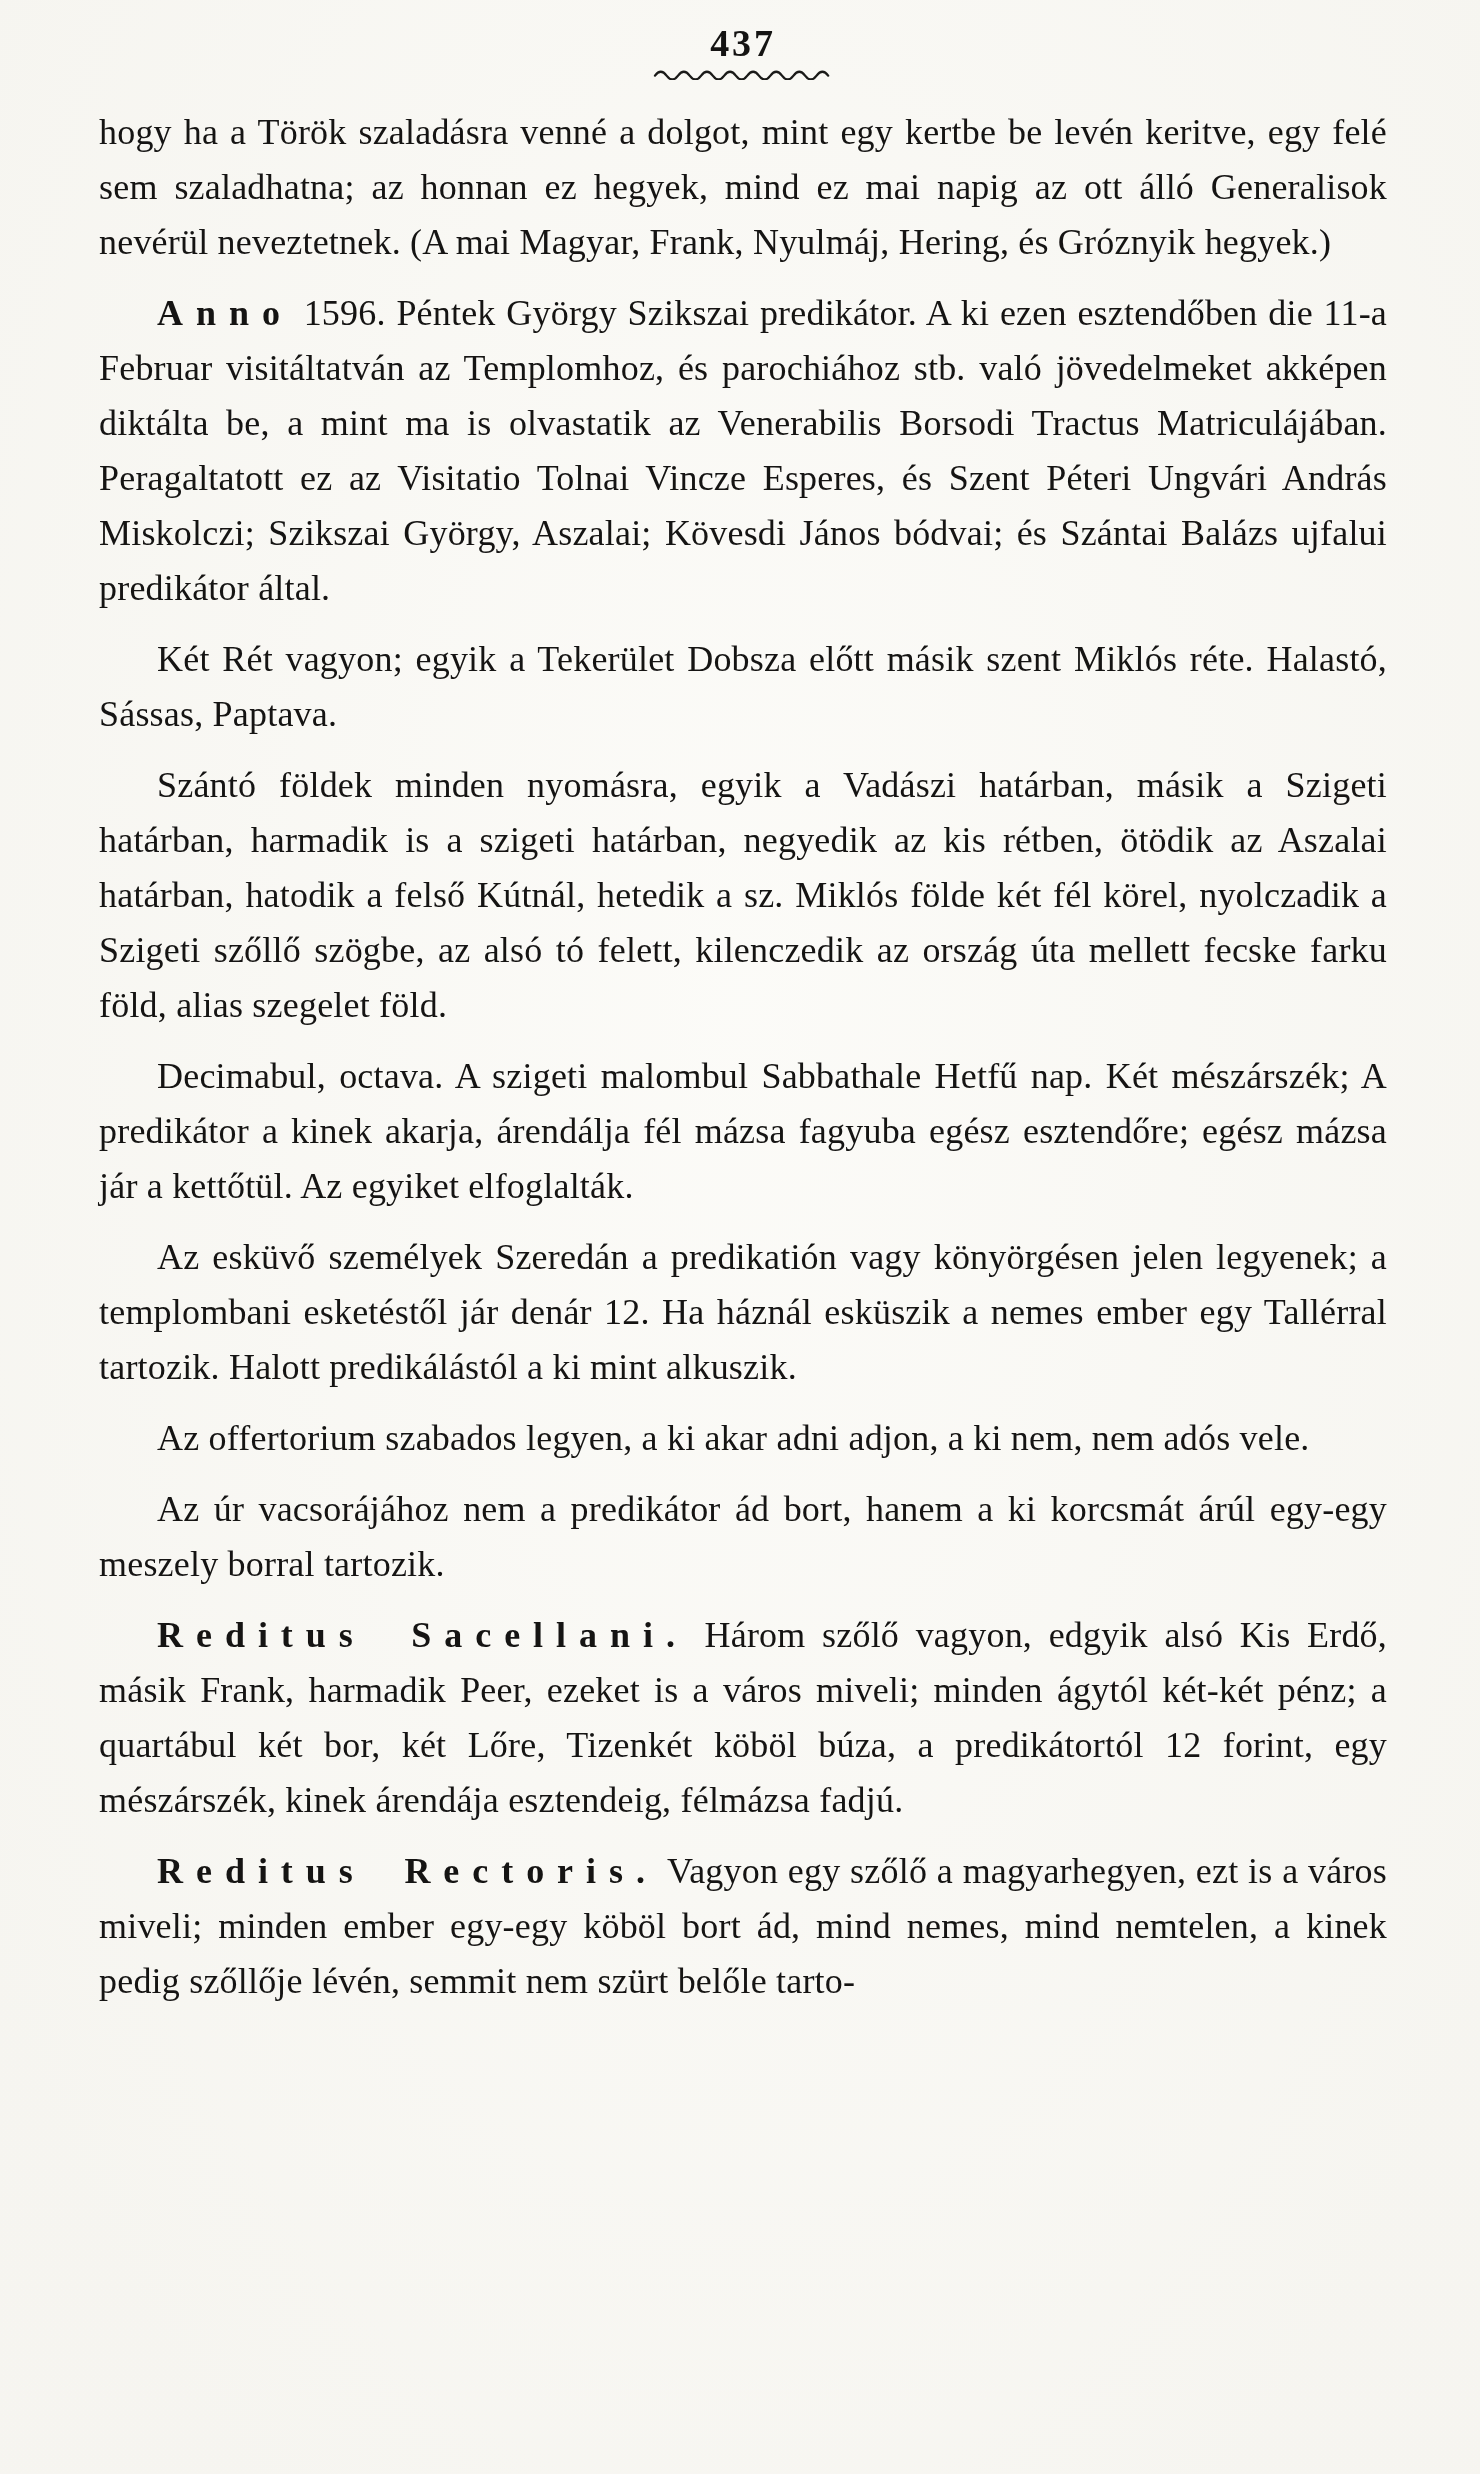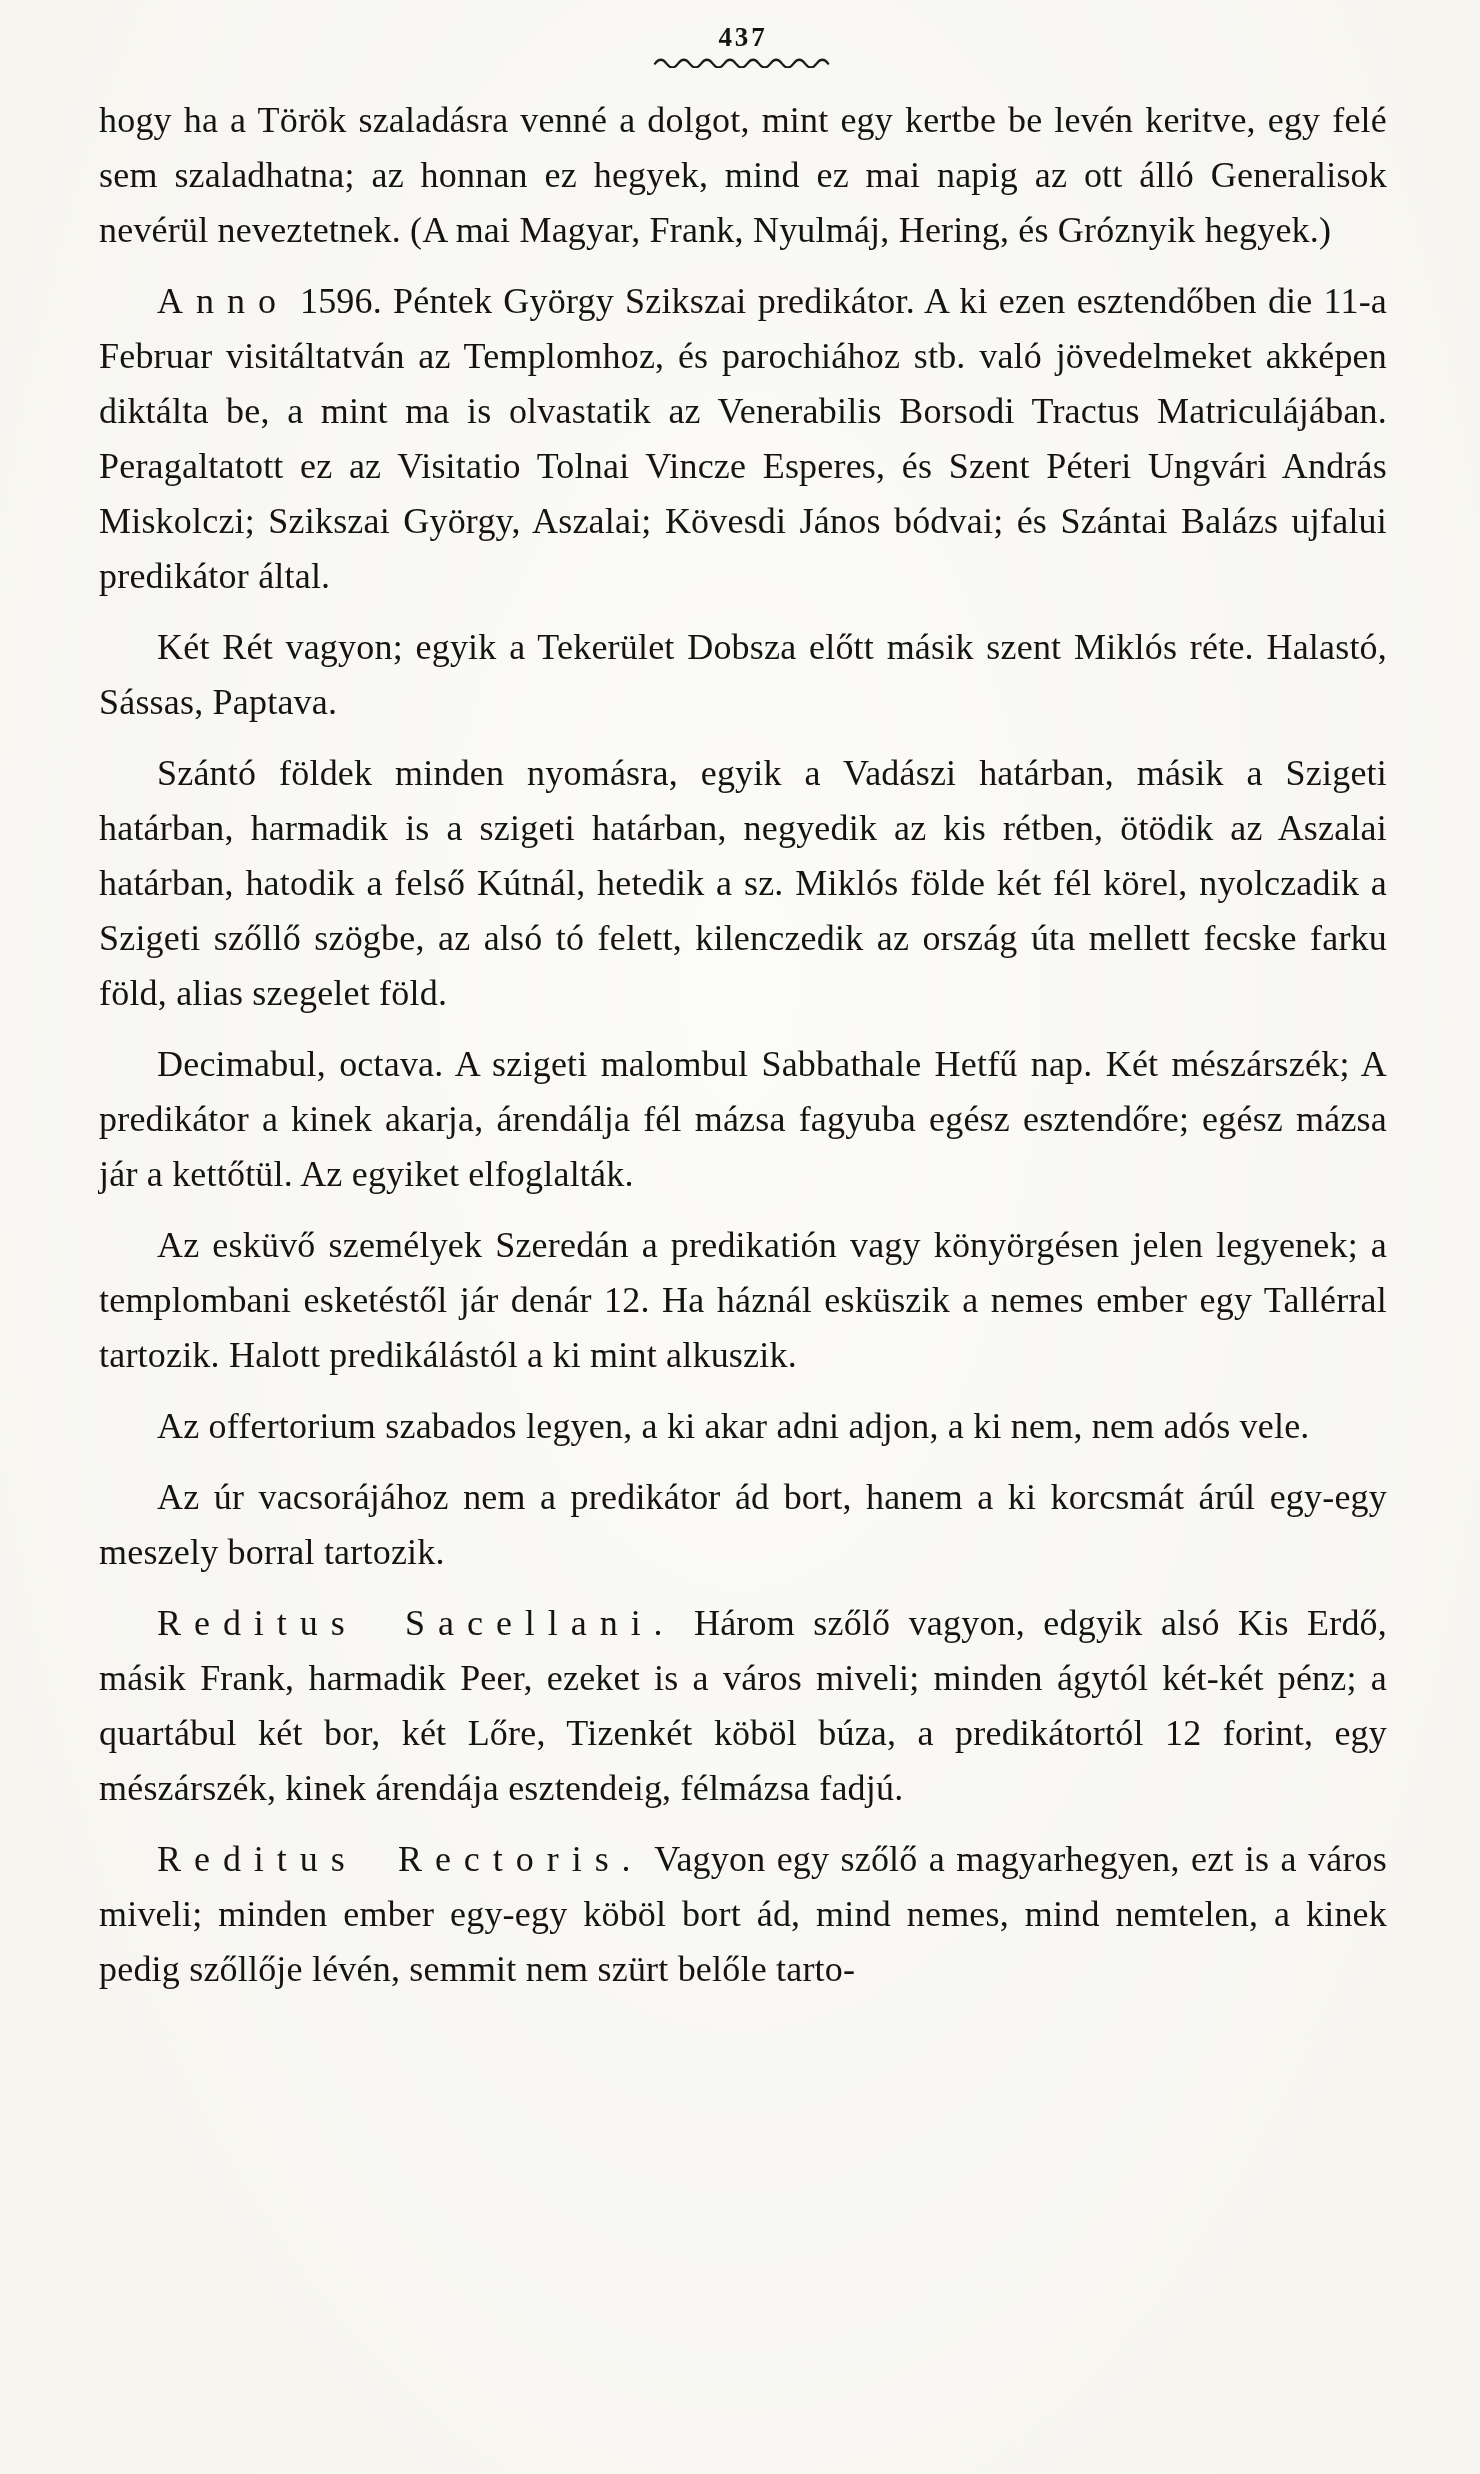--- a/index.html
+++ b/index.html
@@ -22,21 +22,21 @@
     padding: 23px 77px 38px 83px;
     background:
       radial-gradient(ellipse at 50% 40%, rgba(255,255,255,0.35), rgba(0,0,0,0.015) 85%),
       #faf9f4;
   }
   .page-header {
     text-align: center;
     margin-bottom: 25px;
   }
   .page-number {
-    font-size: 27px;
+    font-size: 38px;
     font-weight: bold;
     letter-spacing: 2.9px;
     line-height: 1.1;
   }
   .squiggle {
     display: block;
     margin: 0 auto;
   }
   .page-body {
     font-size: 36px;
@@ -47,20 +47,21 @@
   p.para {
     margin: 16px;
     padding: 0;
   }
   p.para.indent {
     text-indent: 58px;
   }
   .spaced {
     letter-spacing: 0.36em;
     word-spacing: 0.45em;
+    font-weight: bold;
   }
 </style>
 </head>
 <body>
 
 <div class="page">
   <header class="page-header">
     <div class="page-number">437</div>
     <svg class="squiggle" width="183" height="15.4" viewBox="0 0 190 16" aria-hidden="true">
       <path d="M3,11 Q9,3 15,11 T27,11 T39,11 T51,11 T63,11 T75,11 T87,11 T99,11 T111,11 T123,11 T135,11 T147,11 T159,11 T171,11 T183,11" fill="none" stroke="#1a1a18" stroke-width="2.4" stroke-linecap="round"></path>

